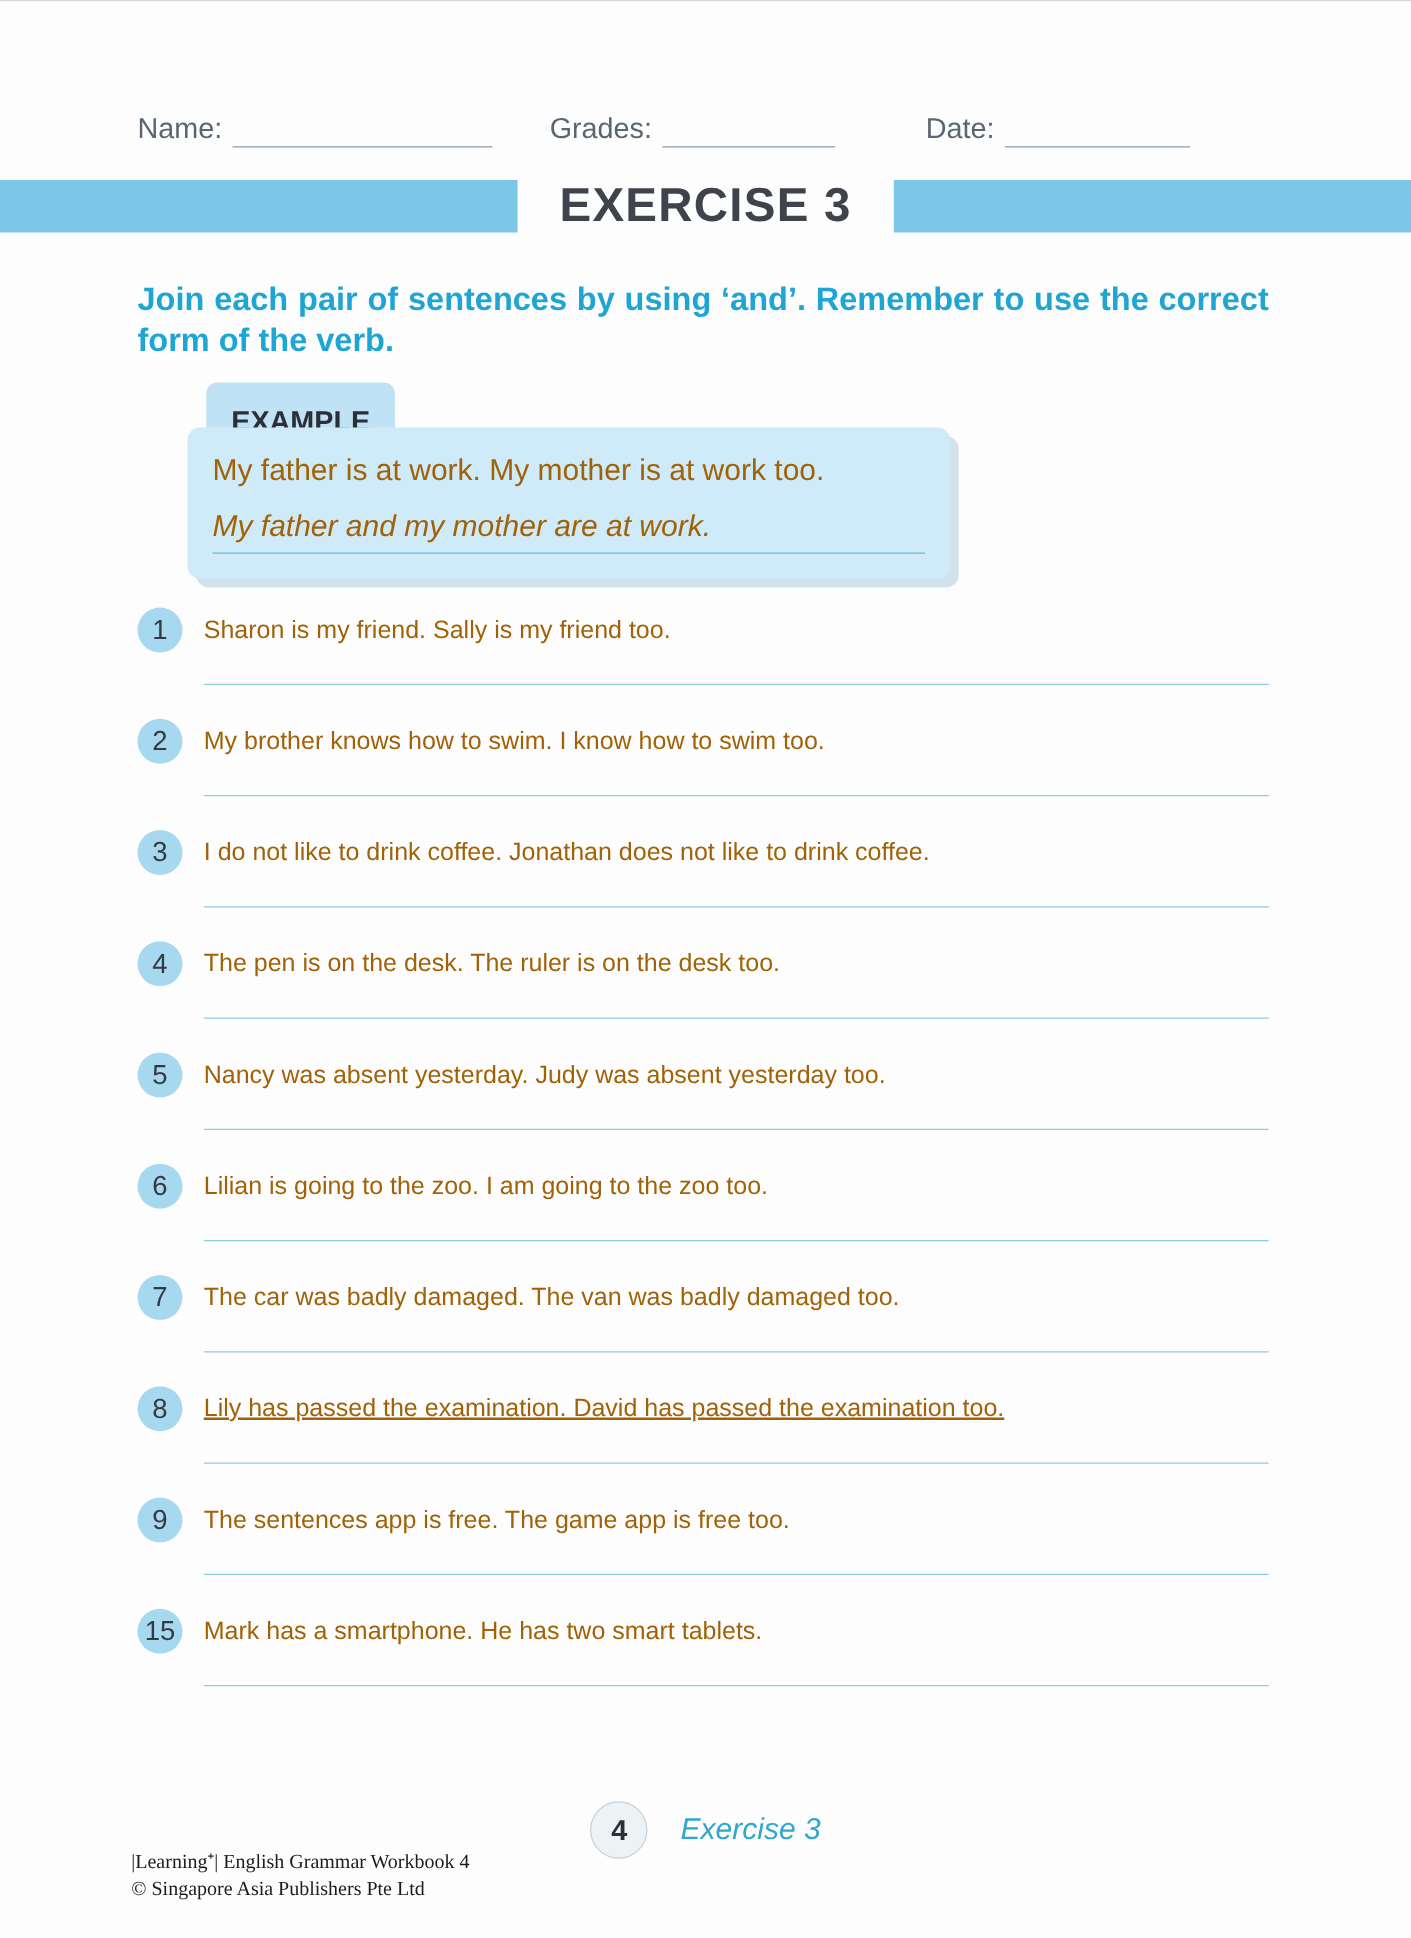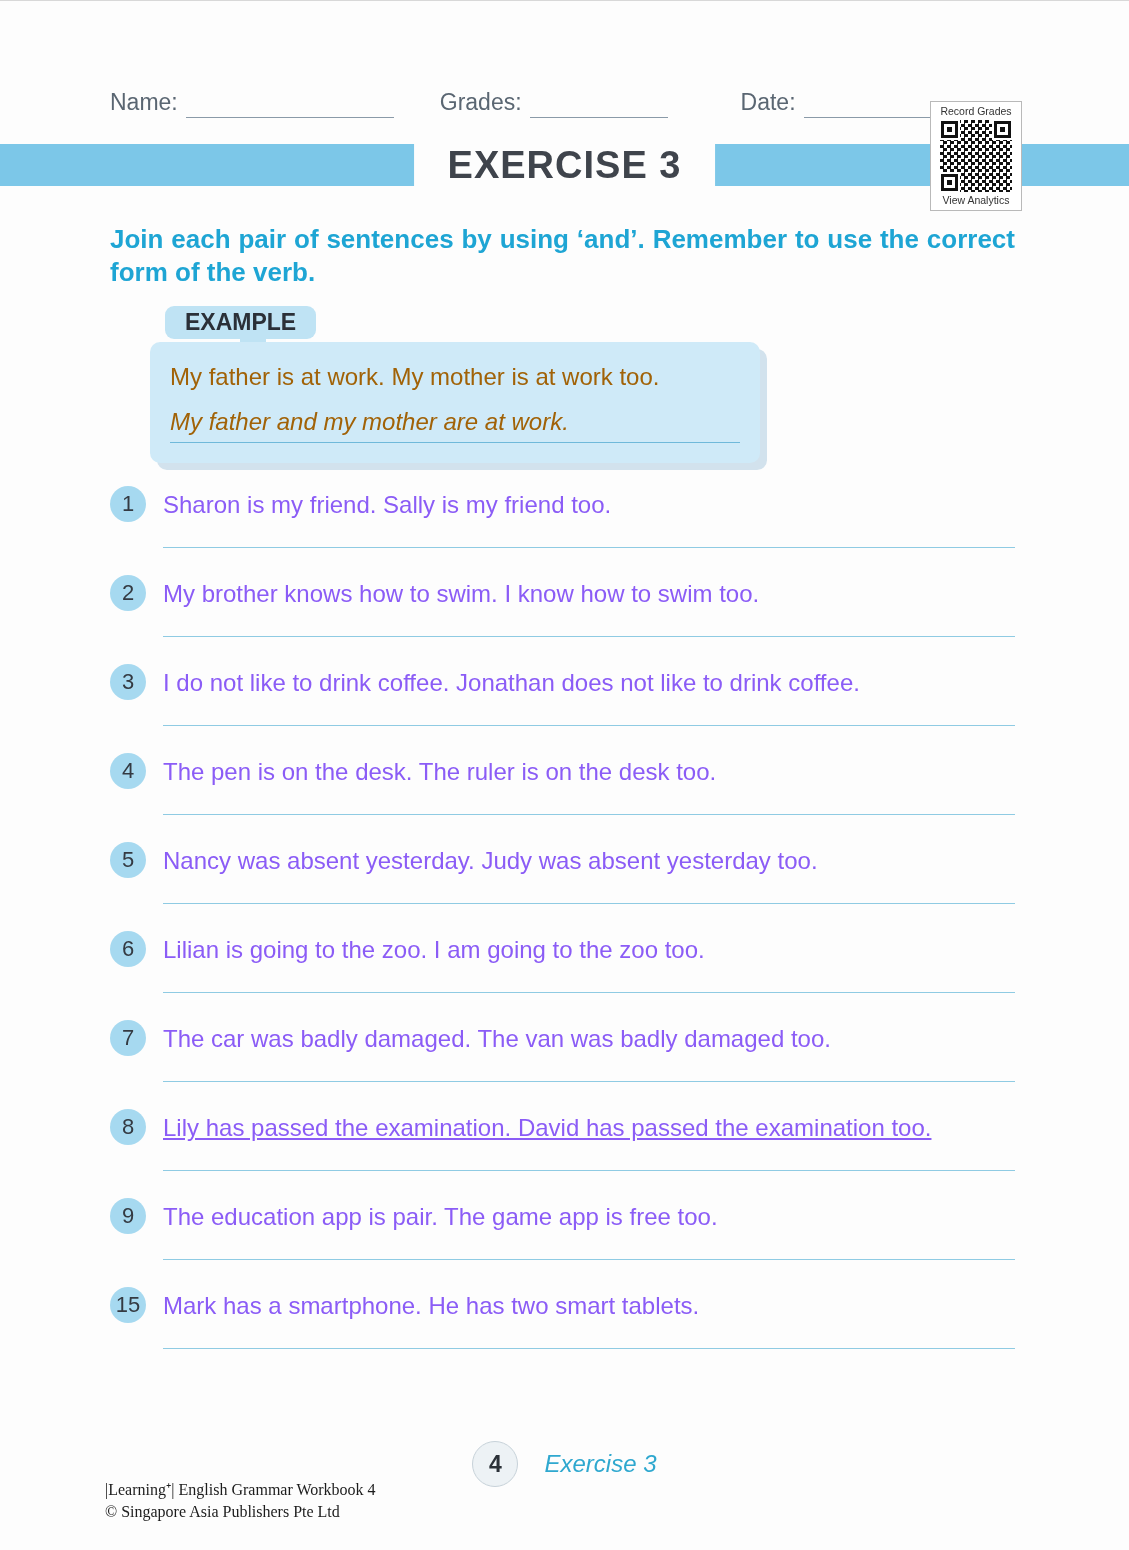--- a/index.html
+++ b/index.html
@@ -50,21 +50,21 @@
 
   
   .instructions{
     position:absolute;top:222px;left:110px;width:905px;
     font-size:26px;font-weight:700;color:#1ea5d4;line-height:33px;text-align:justify;
   }
 
   
   .example-badge{
     position:absolute;top:305px;left:165px;background:#bfe3f4;border-radius:9px;
-    padding:3px 20px;font-size:23px;font-weight:700;color:#2b3038;z-index:3;
+    padding:18px 20px;font-size:23px;font-weight:700;color:#2b3038;z-index:3;
   }
   .badge-tab{position:absolute;top:336px;left:240px;width:26px;height:22px;background:#bfe3f4;z-index:2;}
   .example-box{
     position:absolute;top:341px;left:150px;width:570px;
     background:#cfeaf8;border-radius:10px;padding:18px 20px 20px 20px;
     box-shadow:7px 7px 0 rgba(130,175,205,0.35);
     font-size:24px;color:#a16207;z-index:3;
   }
   .example-q{line-height:33px;}
   .example-a{
@@ -74,21 +74,21 @@
 
   
   .questions{position:absolute;top:487px;left:110px;width:905px;}
   .q-row{display:flex;align-items:flex-start;margin-top:29px;}
   .q-row:first-child{margin-top:0;}
   .q-num{
     flex:0 0 36px;height:36px;border-radius:50%;background:#a6d9f0;color:#343a42;
     font-size:22px;font-weight:500;display:flex;align-items:center;justify-content:center;
     margin-top:-2px;
   }
-  .q-text{margin-left:17px;font-size:24px;line-height:33px;color:#8b5cf6;}
+  .q-text{margin-left:17px;font-size:20px;line-height:33px;color:#a16207;}
   .q-text.narrow{max-width:808px;text-decoration:underline;}
   .a-line{border-bottom:1.5px solid #8fcbe3;height:1px;margin:24px 0 0 53px;}
 
   
   .footer{
     position:absolute;left:0;width:1129px;top:1440px;
     display:flex;align-items:center;justify-content:center;gap:26px;
   }
   .page-circle{
     width:44px;height:44px;border-radius:50%;background:#edf2f5;border:1px solid #c7d2d9;
@@ -119,29 +119,20 @@
     <div class="field date-f">
       <span class="lbl">Date:</span>
       <span class="blank date"></span>
     </div>
   </div>
 
   <div class="banner">
     <div class="banner-title">EXERCISE 3</div>
   </div>
 
-  <div class="qr-box">
-    <div class="qr-caption">Record Grades</div>
-    <div class="qr">
-      <span class="finder tl"></span>
-      <span class="finder tr"></span>
-      <span class="finder bl"></span>
-    </div>
-    <div class="qr-caption">View Analytics</div>
-  </div>
 
   <div class="instructions">Join each pair of sentences by using ‘and’. Remember to use the correct form of the verb.</div>
 
   <div class="example-badge">EXAMPLE</div>
   <div class="badge-tab"></div>
   <div class="example-box">
     <div class="example-q">My father is at work. My mother is at work too.</div>
     <span class="example-a">My father and my mother are at work.</span>
   </div>
 
@@ -190,21 +181,21 @@
     <div class="a-line"></div>
 
     <div class="q-row">
       <div class="q-num">8</div>
       <div class="q-text narrow">Lily has passed the examination. David has passed the examination too.</div>
     </div>
     <div class="a-line"></div>
 
     <div class="q-row">
       <div class="q-num">9</div>
-      <div class="q-text">The education app is pair. The game app is free too.</div>
+      <div class="q-text">The sentences app is free. The game app is free too.</div>
     </div>
     <div class="a-line"></div>
 
     <div class="q-row">
       <div class="q-num">15</div>
       <div class="q-text">Mark has a smartphone. He has two smart tablets.</div>
     </div>
     <div class="a-line"></div>
 
   </div>

